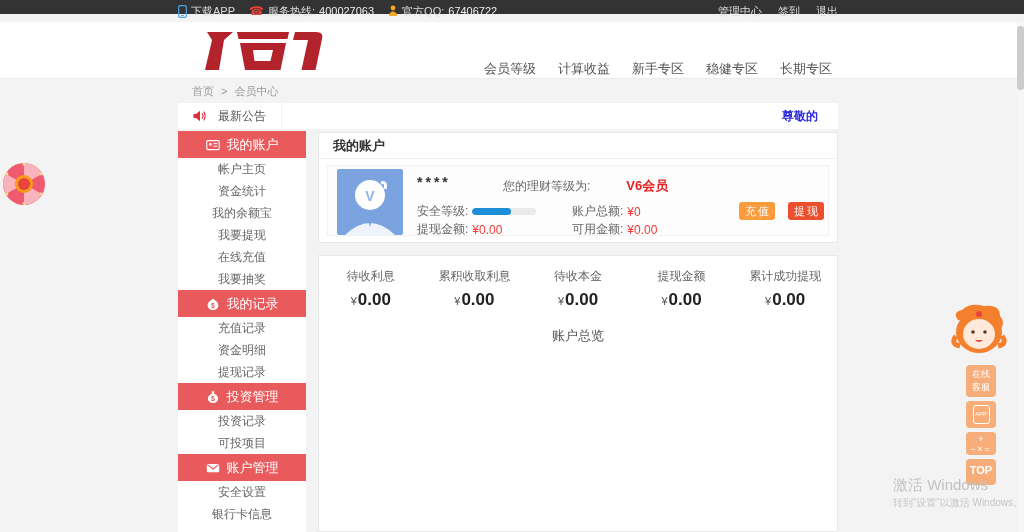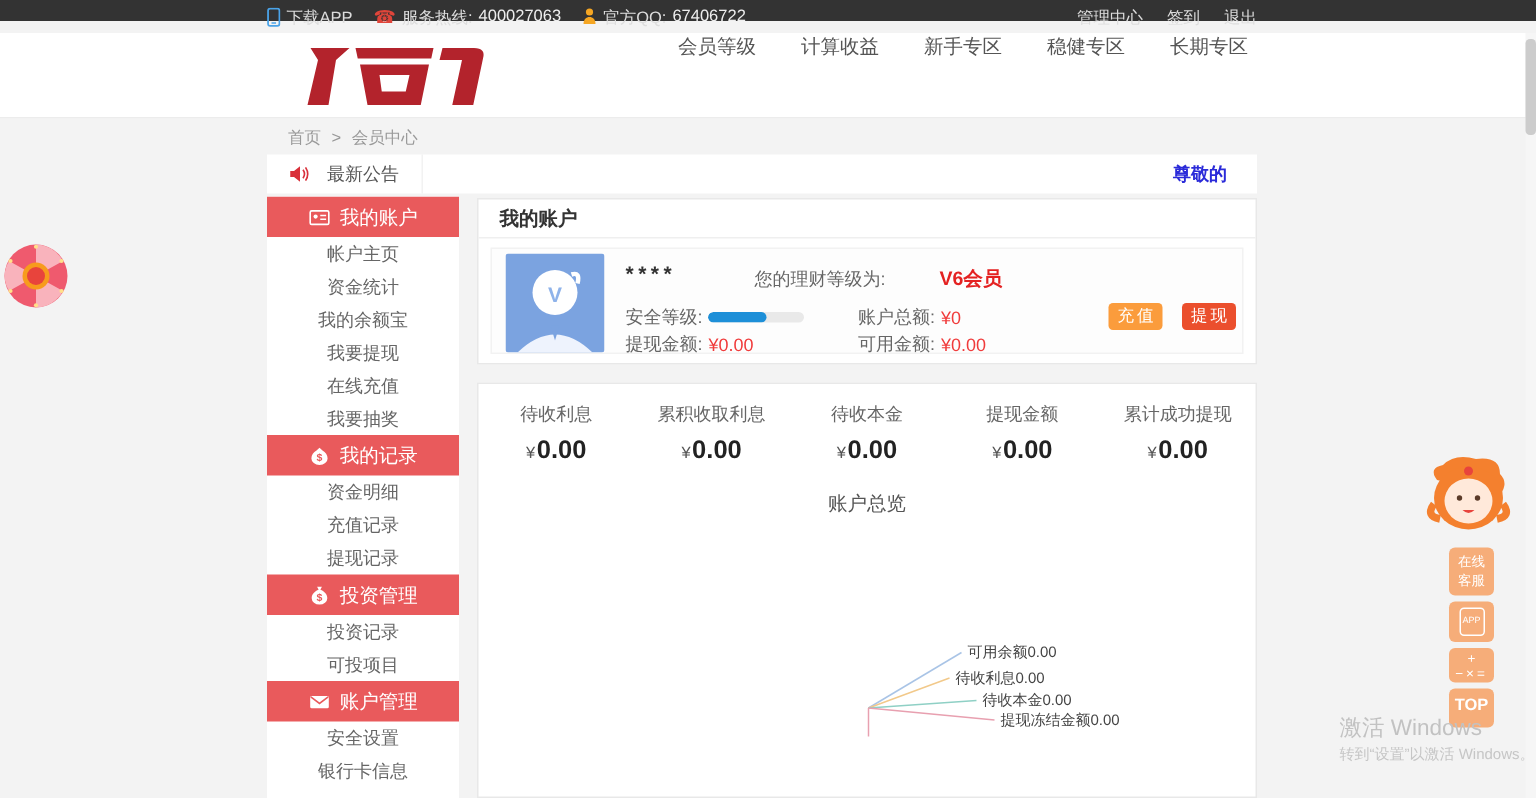--- a/index.html
+++ b/index.html
@@ -10,21 +10,21 @@
   .topbar-inner{position:absolute;left:178px;width:660px;height:22px;display:flex;align-items:center;font-size:11px;color:#ddd;}
   .tb-item{display:flex;align-items:center;gap:4px;margin-right:14px;cursor:pointer;}
   .tb-num{color:#eee;}
   .tb-right{margin-left:auto;display:flex;gap:16px;}
   .tb-link{cursor:pointer;color:#ddd;}
   .handset{color:#e0453a;font-size:12px;line-height:1;}
 
   
   .header{position:absolute;top:22px;left:0;width:1024px;height:56px;background:#fff;border-bottom:1px solid #ececec;}
   .logo{position:absolute;left:181px;top:3px;cursor:pointer;}
-  .nav{position:absolute;right:192px;top:0;height:56px;display:flex;align-items:flex-start;gap:30px;font-size:13px;color:#555;}
+  .nav{position:absolute;right:192px;top:0;height:56px;display:flex;align-items:flex-end;gap:22px;font-size:13px;color:#555;}
   .nav-item{cursor:pointer;white-space:nowrap;}
 
   
   .breadcrumb{position:absolute;left:192px;top:84px;font-size:11px;color:#999;}
   .breadcrumb span{cursor:pointer;}
   .bc-sep{margin:0 4px;cursor:default !important;}
 
   
   .notice{position:absolute;left:178px;top:103px;width:660px;height:26px;background:#fff;display:flex;align-items:center;}
   .notice-label{display:flex;align-items:center;gap:12px;padding:0 15px;height:100%;border-right:1px solid #f2f2f2;font-size:12px;color:#555;cursor:pointer;}
@@ -177,22 +177,22 @@
       <div class="sb-item">我要抽奖</div>
       <div class="sb-header">
         <span class="sb-icon">
           <svg width="14" height="14" viewBox="0 0 14 14">
             <path d="M7 1.5l2 1.8c2 1.2 3.4 3 3.4 5.3A5.4 4.4 0 0 1 1.6 8.6c0-2.3 1.4-4.1 3.4-5.3z" fill="#fff"></path>
             <text x="7" y="10.6" font-size="7" fill="#e95a5c" text-anchor="middle" font-weight="bold">$</text>
           </svg>
         </span>
         <span>我的记录</span>
       </div>
+      <div class="sb-item">充值记录</div>
       <div class="sb-item">资金明细</div>
-      <div class="sb-item">充值记录</div>
       <div class="sb-item">提现记录</div>
       <div class="sb-header">
         <span class="sb-icon">
           <svg width="14" height="14" viewBox="0 0 14 14">
             <path d="M5.4 1.2h3.2L7.6 3.2c2.4 1 4.6 2.8 4.6 5.6A5.2 4.2 0 0 1 1.8 8.8c0-2.8 2.2-4.6 4.6-5.6z" fill="#fff"></path>
             <text x="7" y="10.8" font-size="7" fill="#e95a5c" text-anchor="middle" font-weight="bold">$</text>
           </svg>
         </span>
         <span>投资管理</span>
       </div>
@@ -267,33 +267,20 @@
         <div class="stat">
           <div class="stat-label">提现金额</div>
           <div class="stat-value"><span class="stat-cur">¥</span><span>0.00</span></div>
         </div>
         <div class="stat">
           <div class="stat-label">累计成功提现</div>
           <div class="stat-value"><span class="stat-cur">¥</span><span>0.00</span></div>
         </div>
       </div>
     <div class="overview-title">账户总览</div>
-    <div class="chart" id="overview-chart">
-        <svg width="518" height="195" viewBox="0 0 518 195">
-          <line x1="260" y1="136" x2="322" y2="99" stroke="#a9c4e6" stroke-width="1"></line>
-          <line x1="260" y1="136" x2="314" y2="116" stroke="#f2c98a" stroke-width="1"></line>
-          <line x1="260" y1="136" x2="332" y2="131" stroke="#8fd0c5" stroke-width="1"></line>
-          <line x1="260" y1="136" x2="344" y2="144" stroke="#e8a0b0" stroke-width="1"></line>
-          <line x1="260" y1="136" x2="260" y2="155" stroke="#e8a0b0" stroke-width="1"></line>
-        </svg>
-        <span class="chart-label" style="left: 326px; top: 92px;">可用余额0.00</span>
-        <span class="chart-label" style="left: 318px; top: 109px;">待收利息0.00</span>
-        <span class="chart-label" style="left: 336px; top: 124px;">待收本金0.00</span>
-        <span class="chart-label" style="left: 348px; top: 137px;">提现冻结金额0.00</span>
-      </div>
   </section>
 
   <svg class="wheel" width="46" height="46" viewBox="0 0 46 46">
     <circle cx="23" cy="23" r="21" fill="#ef5a6e"></circle>
     <g fill="#f9b3bc">
       <path d="M23 23 L23 2 A21 21 0 0 1 41 13 Z"></path>
       <path d="M23 23 L41 33 A21 21 0 0 1 23 44 Z"></path>
       <path d="M23 23 L5 33 A21 21 0 0 1 2 23 A21 21 0 0 1 5 13 Z"></path>
     </g>
     <circle cx="23" cy="23" r="9" fill="#f79b1d"></circle>

